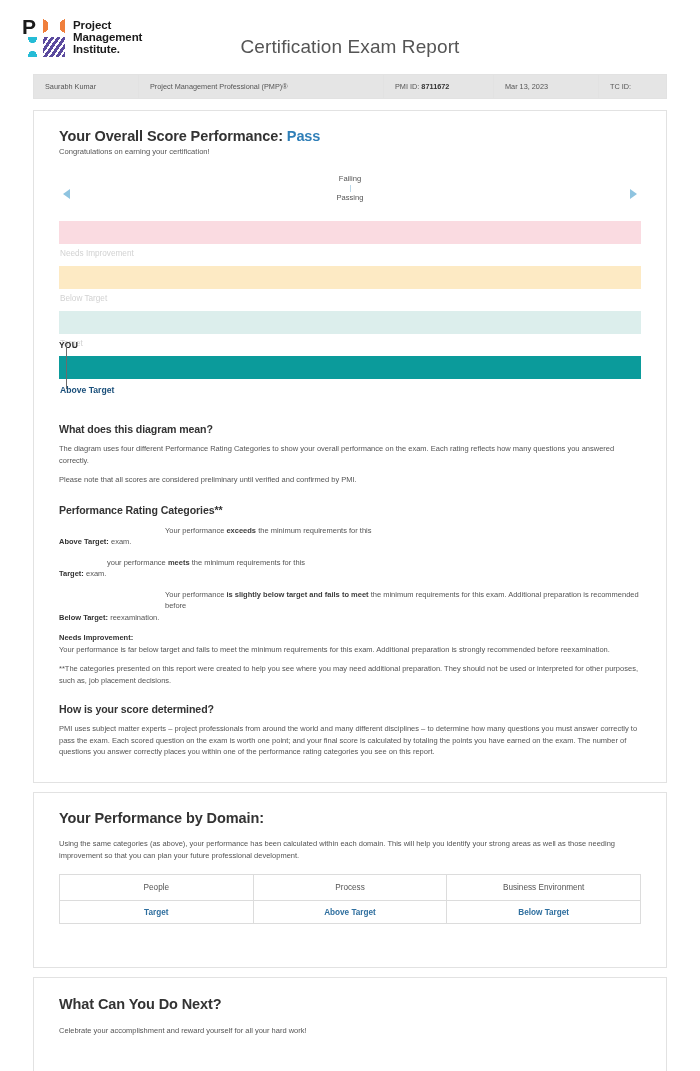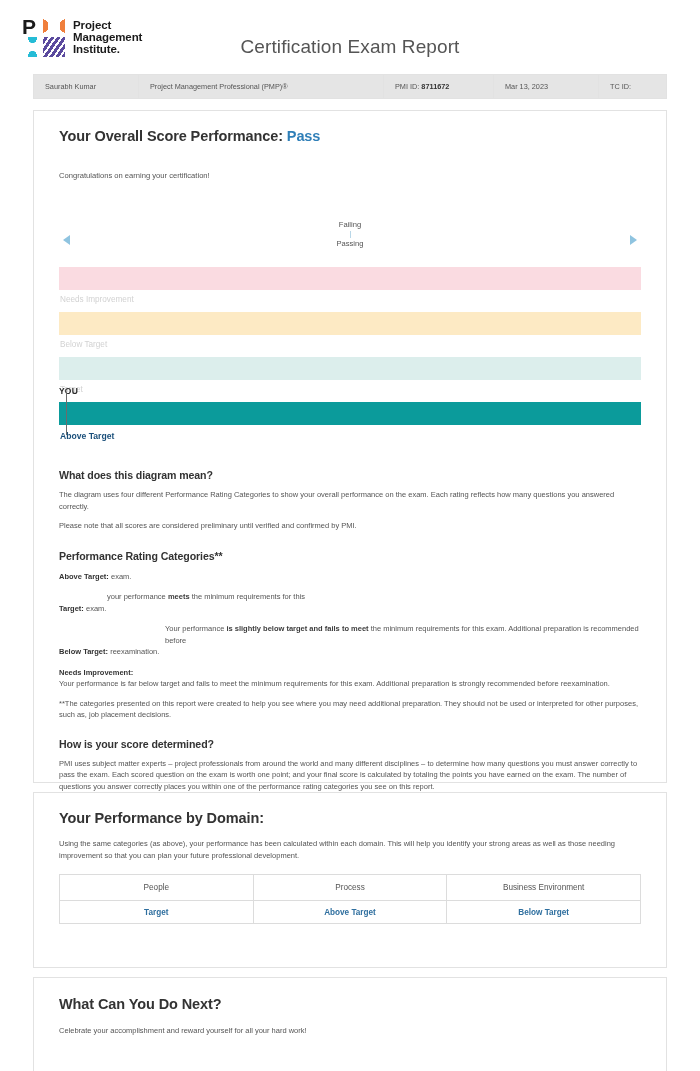--- a/index.html
+++ b/index.html
@@ -127,29 +127,29 @@
     letter-spacing: -0.1px;
   }
   .c-main h2.sec-title { padding-top: 17px; }
   .c-dom  h2.sec-title { padding-top: 17px; }
   .c-next h2.sec-title { padding-top: 18px; }
   .pass-word { color: #2f7fb8; }
 
   .sub-line {
     font-size: 7.6px;
     color: #555555;
-    margin-top: 26px;
+    margin-top: 2px;
     line-height: 11px;
   }
 
   
   .scale-head {
     position: relative;
     height: 46px;
-    margin-top: 38px;
+    margin-top: 16px;
   }
   .arrow {
     position: absolute;
     top: 16px;
     width: 0; height: 0;
   }
   .arrow-left {
     left: 4px;
     border-top: 5px solid transparent;
     border-bottom: 5px solid transparent;
@@ -361,20 +361,21 @@
       </div>
     </div>
 
     <h3 class="q-title" style="margin-top:28px;">What does this diagram mean?</h3>
     <p class="body">The diagram uses four different Performance Rating Categories to show your overall performance on the exam. Each rating reflects how many questions you answered correctly.</p>
     <p class="body">Please note that all scores are considered preliminary until verified and confirmed by PMI.</p>
 
     <h3 class="q-title" style="margin-top:18px;">Performance Rating Categories**</h3>
 
     <div class="cat-block">
+      <div class="indent-1"><span>Your performance </span><span class="b">exceeds</span><span> the minimum requirements for this</span></div>
       <div><span class="cat-name">Above Target:</span><span> exam.</span></div>
     </div>
 
     <div class="cat-block">
       <div class="indent-2"><span>your performance </span><span class="b">meets</span><span> the minimum requirements for this</span></div>
       <div><span class="cat-name">Target:</span><span> exam.</span></div>
     </div>
 
     <div class="cat-block">
       <div class="indent-1"><span>Your performance </span><span class="b">is slightly below target and fails to meet</span><span> the minimum requirements for this exam. Additional preparation is recommended before</span></div>

